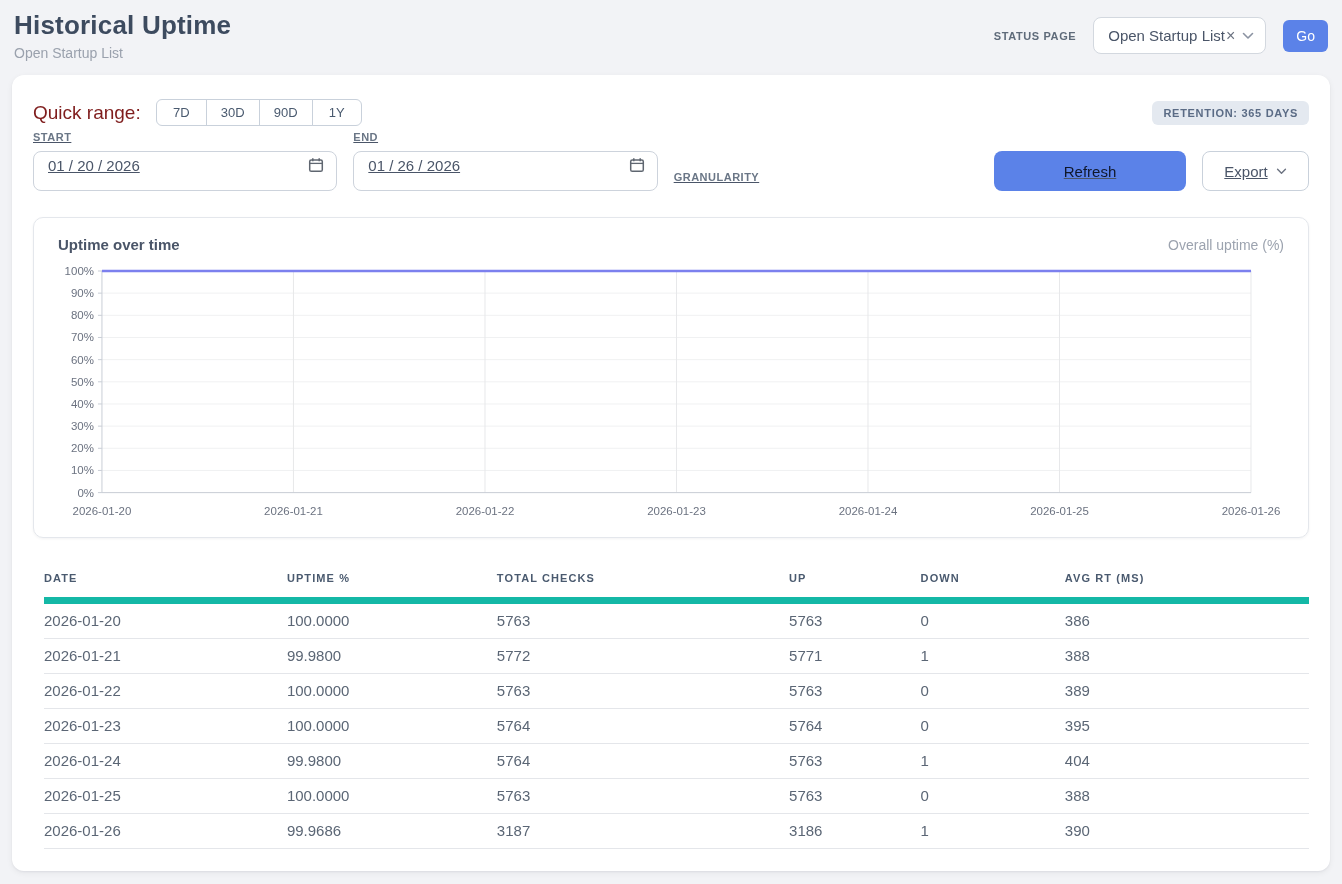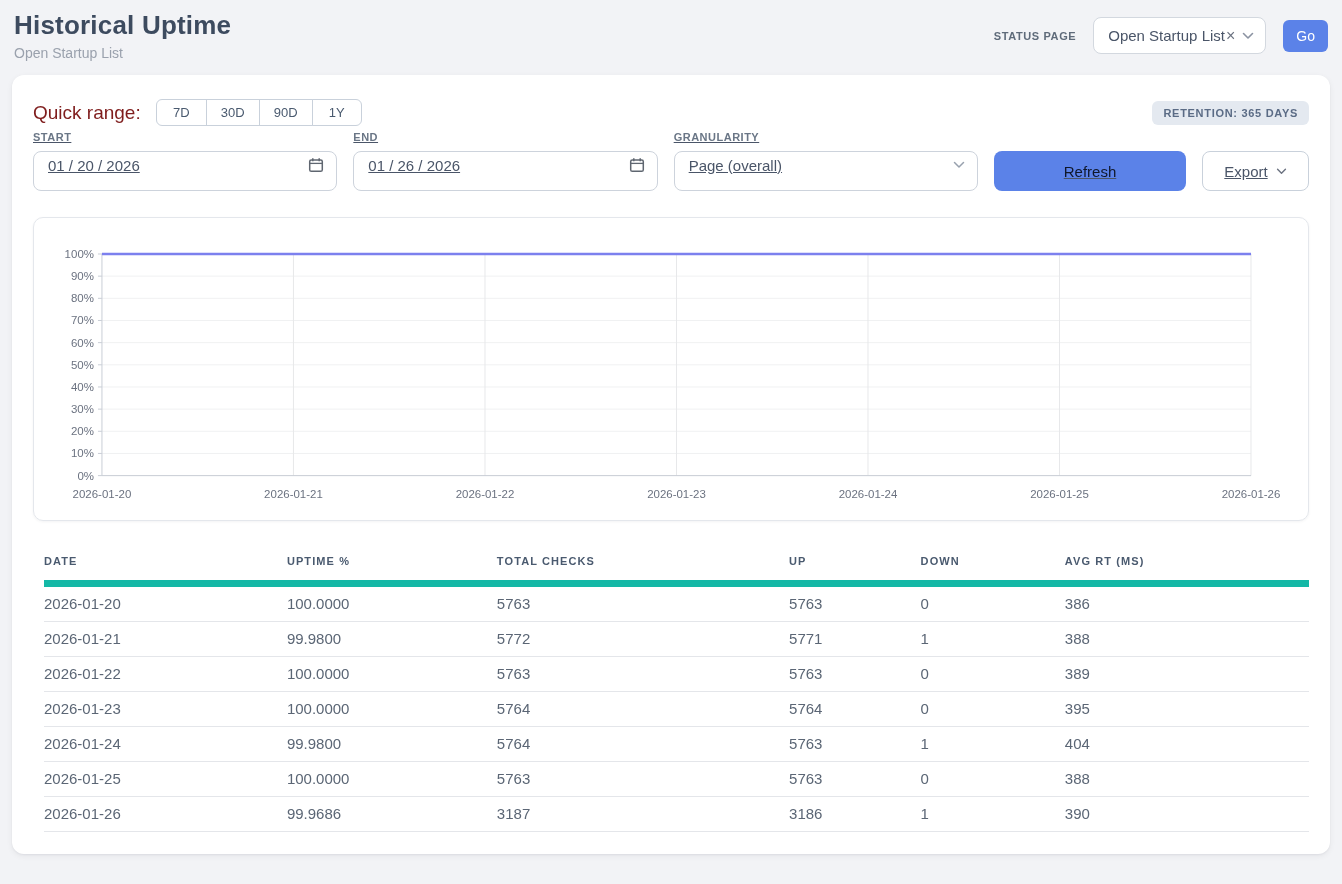--- a/index.html
+++ b/index.html
@@ -151,37 +151,35 @@
           <svg width="16" height="16" viewBox="0 0 16 16">
             <rect x="1.7" y="3" width="12.6" height="11.3" rx="1.6" fill="none" stroke="#5f6670" stroke-width="1.5"></rect>
             <line x1="4.8" y1="1.2" x2="4.8" y2="4.2" stroke="#5f6670" stroke-width="1.5"></line>
             <line x1="11.2" y1="1.2" x2="11.2" y2="4.2" stroke="#5f6670" stroke-width="1.5"></line>
             <line x1="1.7" y1="6.4" x2="14.3" y2="6.4" stroke="#5f6670" stroke-width="1.3"></line>
           </svg>
         </div>
       </div>
       <div class="field">
         <span class="field-label">GRANULARITY</span>
-        <div class="input">
-          <span>Page (overall)</span>
-          <svg width="12" height="8" viewBox="0 0 12 8">
-            <polyline points="1.5,1.5 6,6 10.5,1.5" fill="none" stroke="#98a1ae" stroke-width="1.5" stroke-linecap="round" stroke-linejoin="round"></polyline>
-          </svg>
-        </div>
       </div>
       <button class="refresh-btn">Refresh</button>
       <button class="export-btn">
         <span>Export</span>
         <svg width="11" height="7" viewBox="0 0 12 8">
           <polyline points="1.5,1.5 6,6 10.5,1.5" fill="none" stroke="#6b7280" stroke-width="1.6" stroke-linecap="round" stroke-linejoin="round"></polyline>
         </svg>
       </button>
     </div>
 
     <div class="chart-card">
+      <div class="chart-head">
+        <span class="chart-title">Uptime over time</span>
+        <span class="chart-legend">Overall uptime (%)</span>
+      </div>
       <svg id="uptime-chart" viewBox="0 0 1228 262">
           <line x1="44" y1="230" x2="1195" y2="230" stroke="#f0f1f2" stroke-width="1"></line>
           <line x1="40" y1="230" x2="44" y2="230" stroke="#c9ced6" stroke-width="1"></line>
           <text x="36" y="234" text-anchor="end" fill="#6b7280" font-size="11.5">0%</text>
           <line x1="44" y1="207.8" x2="1195" y2="207.8" stroke="#f0f1f2" stroke-width="1"></line>
           <line x1="40" y1="207.8" x2="44" y2="207.8" stroke="#c9ced6" stroke-width="1"></line>
           <text x="36" y="211.8" text-anchor="end" fill="#6b7280" font-size="11.5">10%</text>
           <line x1="44" y1="185.6" x2="1195" y2="185.6" stroke="#f0f1f2" stroke-width="1"></line>
           <line x1="40" y1="185.6" x2="44" y2="185.6" stroke="#c9ced6" stroke-width="1"></line>
           <text x="36" y="189.6" text-anchor="end" fill="#6b7280" font-size="11.5">20%</text>

